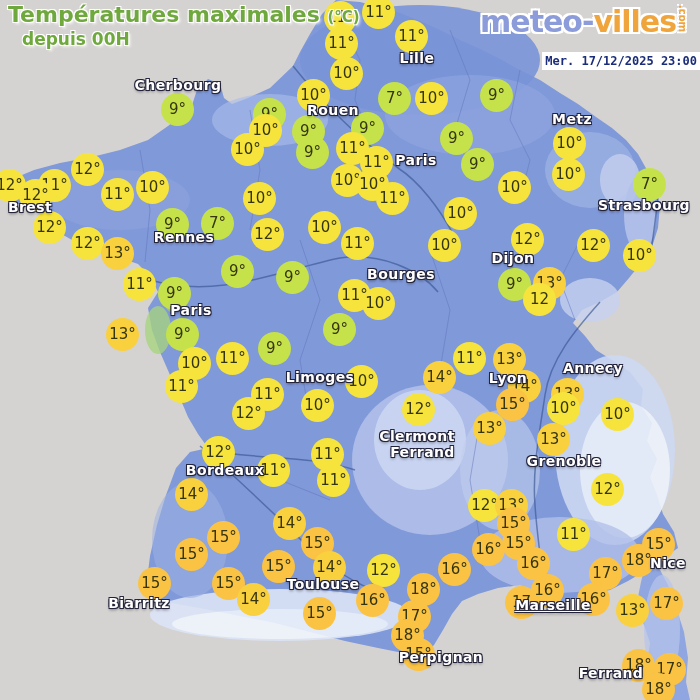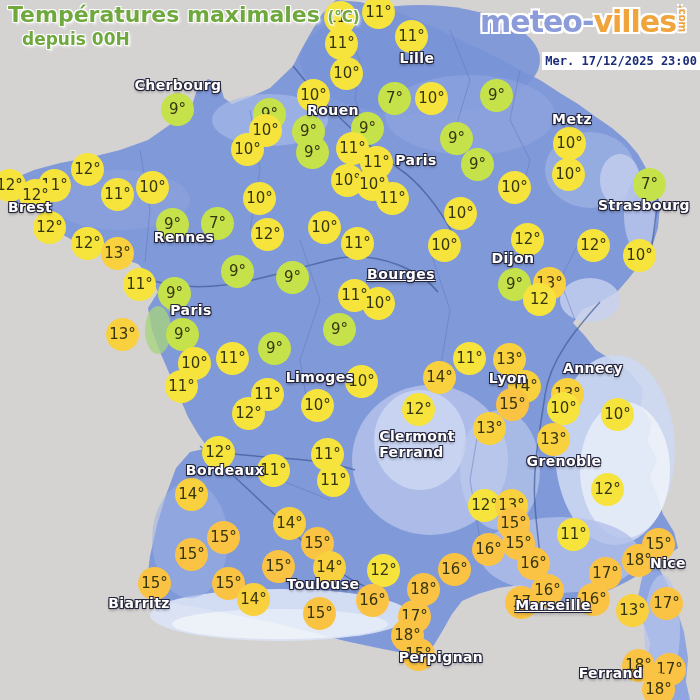--- a/index.html
+++ b/index.html
@@ -2,21 +2,21 @@
 <html><head>
 <meta charset="utf-8">
 <style>
   html,body{margin:0;padding:0;}
   #stage{position:relative;width:700px;height:700px;overflow:hidden;background:#d5d3d1;font-family:"DejaVu Sans",sans-serif;}
   #map{position:absolute;left:0;top:0;}
   .layer{position:absolute;left:0;top:0;width:700px;height:700px;}
   .bubble{position:absolute;width:33px;height:33px;margin:-17px 0 0 -17px;border-radius:50%;
           text-align:center;line-height:33px;font-size:15px;color:#35350e;}
   .city{position:absolute;transform:translate(-50%,-50%);font-size:14px;font-weight:bold;color:#fff;
-        white-space:pre-line;text-align:left;letter-spacing:.4px;line-height:1.15;
+        white-space:pre-line;text-align:right;letter-spacing:.4px;line-height:1.15;
         text-shadow:-1px -1px 0 #23233a,1px -1px 0 #23233a,-1px 1px 0 #23233a,1px 1px 0 #23233a,0 2px 3px rgba(0,0,0,.45);}
   #title{position:absolute;left:8px;top:2px;color:#6fa83d;font-weight:bold;
          text-shadow:-1px -1px 0 #fff,1px -1px 0 #fff,-1px 1px 0 #fff,1px 1px 0 #fff,2px 2px 3px rgba(255,255,255,.8);}
   #title .t1{font-size:22px;text-align:center;}
   #title .unit{font-size:15px;}
   #title .t2{font-size:17px;margin:2px 0 0 14px;}
   #logo{position:absolute;right:12px;top:4px;font-size:30px;font-weight:bold;letter-spacing:-1px;cursor:pointer;
         text-shadow:-2px -2px 0 #fff,2px -2px 0 #fff,-2px 2px 0 #fff,2px 2px 0 #fff;}
   #logo .l1{color:#8c9cdb;}
   #logo .l2{color:#f0a43c;}
@@ -221,21 +221,21 @@
   <div class="layer" id="cities">
       <div class="city" style="left: 178px; top: 85px;">Cherbourg</div>
       <div class="city" style="left: 417px; top: 58px;">Lille</div>
       <div class="city" style="left: 333px; top: 110px;">Rouen</div>
       <div class="city" style="left: 572px; top: 119px;">Metz</div>
       <div class="city" style="left: 416px; top: 160px;">Paris</div>
       <div class="city" style="left: 644px; top: 205px;">Strasbourg</div>
       <div class="city" style="left: 30px; top: 207px;">Brest</div>
       <div class="city" style="left: 184px; top: 237px;">Rennes</div>
       <div class="city" style="left: 513px; top: 258px;">Dijon</div>
-      <div class="city" style="left: 401px; top: 274px; text-decoration: underline;">Bourges</div>
+      <div class="city" style="left: 401px; top: 274px;">Bourges</div>
       <div class="city" style="left: 191px; top: 310px;">Paris</div>
       <div class="city" style="left: 320px; top: 377px;">Limoges</div>
       <div class="city" style="left: 593px; top: 368px;">Annecy</div>
       <div class="city" style="left: 508px; top: 378px;">Lyon</div>
       <div class="city" style="left: 417px; top: 434px; margin-top: 10px;">Clermont
 Ferrand</div>
       <div class="city" style="left: 564px; top: 461px;">Grenoble</div>
       <div class="city" style="left: 225px; top: 470px;">Bordeaux</div>
       <div class="city" style="left: 323px; top: 584px;">Toulouse</div>
       <div class="city" style="left: 139px; top: 603px;">Biarritz</div>

